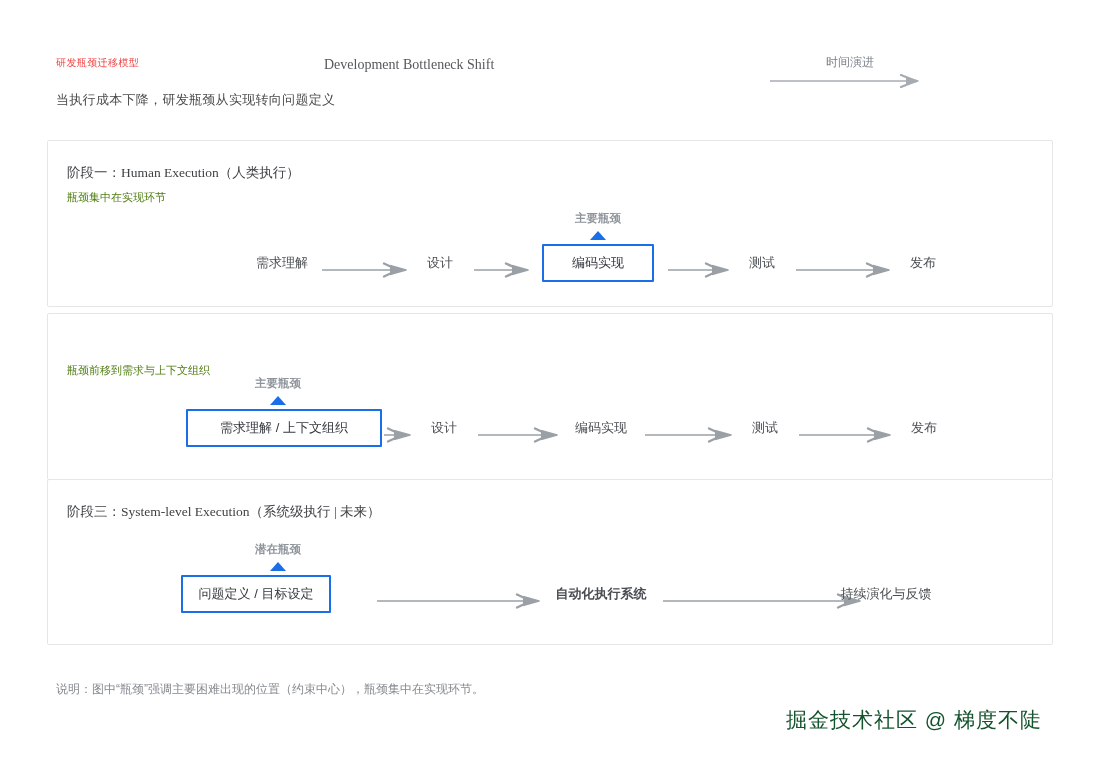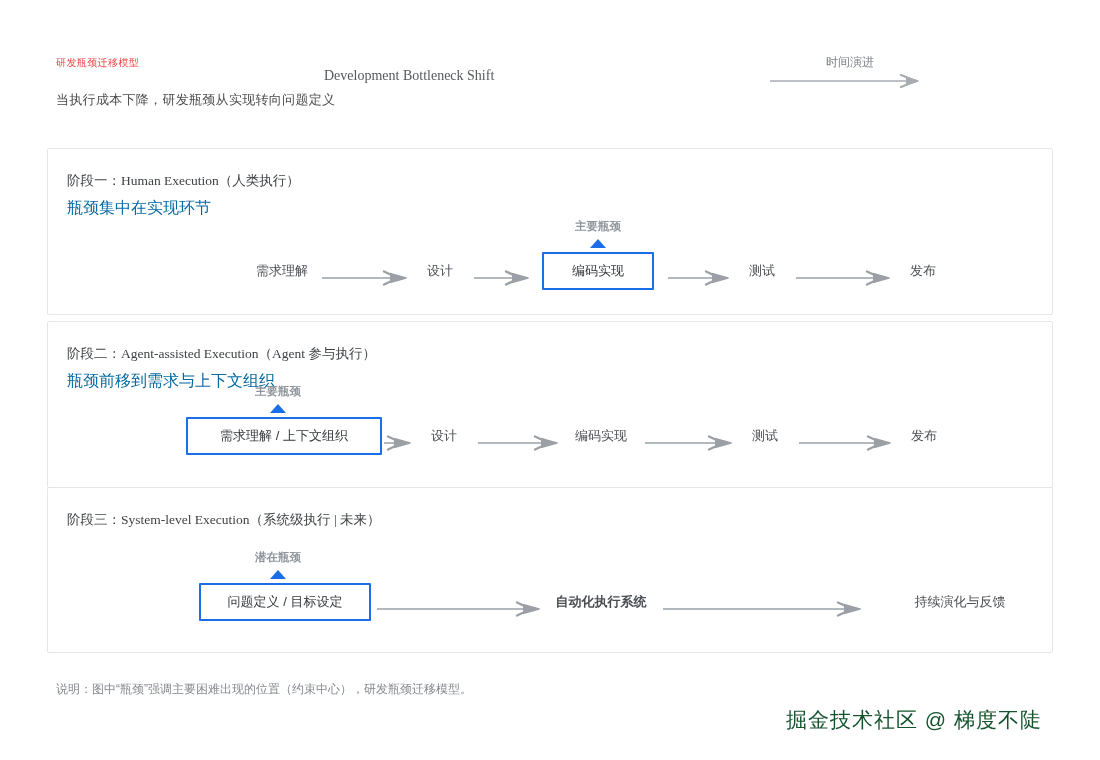--- a/index.html
+++ b/index.html
@@ -26,21 +26,21 @@
   .title-cn {
     position: absolute;
     left: 56px; top: 56px;
     font-size: 10px;
     color: #ef4444;
     letter-spacing: .4px;
     white-space: nowrap;
   }
   .title-en {
     position: absolute;
-    left: 324px; top: 68px;
+    left: 324px; top: 57px;
     font-family: "Liberation Serif", "DejaVu Serif", serif;
     font-size: 14px;
     color: #55585c;
     white-space: nowrap;
   }
   .subtitle-cn {
     position: absolute;
     left: 56px; top: 91px;
     font-size: 13px;
     color: #4a4a4a;
@@ -70,39 +70,38 @@
 
   
   .card {
     position: absolute;
     left: 47px;
     width: 1006px;
     background: #ffffff;
     border: 1px solid #e6e6e6;
     border-radius: 2px;
     box-sizing: border-box;
-    margin-top: 8px;
   }
   #card-0 { top: 140px;  height: 167px; }
   #card-1 { top: 313px;  height: 167px; }
   #card-2 { top: 479px;  height: 166px; }
 
   .card-title {
     position: absolute;
     left: 19px; top: 23px;
     font-family: "Liberation Serif", "DejaVu Serif", serif;
     font-size: 13.5px;
     color: #3f4246;
     white-space: nowrap;
   }
   .card-sub {
     position: absolute;
     left: 19px; top: 49px;
-    font-size: 16px;
-    color: #0369a1;
+    font-size: 11px;
+    color: #4d7c0f;
     white-space: nowrap;
   }
 
   
   .flow {
     position: absolute;
     left: 0;
     width: 1006px;
     height: 60px;
   }
@@ -253,21 +252,20 @@
             <polyline points="71,0.5 85,7 71,13.5" fill="none" stroke="#9aa0a6" stroke-width="2.4" stroke-linecap="round" stroke-linejoin="round"></polyline>
             <polyline points="77,2.5 93,7 77,11.5" fill="#9aa0a6" stroke="#9aa0a6" stroke-width="1.6" stroke-linejoin="round"></polyline>
           </svg>
         </div>
         <div class="node plain" style="left: 855px; width: 40px;">
           <span>发布</span>
         </div>
       </div>
     </div>
     <div class="card" id="card-1">
-      <div class="card-title">阶段二：Agent-assisted Execution（Agent 参与执行）</div>
       <div class="card-sub">瓶颈前移到需求与上下文组织</div>
       <div class="flow" id="flow-1">
         <div class="node boxed" style="left: 138px; width: 196px;">
           <span>需求理解 / 上下文组织</span>
         </div>
         <div class="bneck" style="left: 138px; width: 184px; top: -22px;">
           <div class="bneck-label">主要瓶颈</div>
           <div class="bneck-tri"></div>
         </div>
         <div class="conn" style="left: 336px; width: 26px;">
@@ -308,21 +306,21 @@
           </svg>
         </div>
         <div class="node plain" style="left: 856px; width: 40px;">
           <span>发布</span>
         </div>
       </div>
     </div>
     <div class="card" id="card-2">
       <div class="card-title">阶段三：System-level Execution（系统级执行 | 未来）</div>
       <div class="flow" id="flow-2">
-        <div class="node boxed" style="left: 151px; width: 172px;">
+        <div class="node boxed" style="left: 133px; width: 150px;">
           <span>问题定义 / 目标设定</span>
         </div>
         <div class="bneck" style="left: 145px; width: 170px; top: -22px;">
           <div class="bneck-label">潜在瓶颈</div>
           <div class="bneck-tri"></div>
         </div>
         <div class="conn" style="left: 329px; width: 162px;">
           <svg width="162" height="14" viewBox="0 0 162 14">
             <line x1="0" y1="7" x2="146" y2="7" stroke="#9aa0a6" stroke-width="1.5"></line>
             <polyline points="140,0.5 154,7 140,13.5" fill="none" stroke="#9aa0a6" stroke-width="2.4" stroke-linecap="round" stroke-linejoin="round"></polyline>
@@ -332,21 +330,21 @@
         <div class="node plain" style="left: 505px; width: 96px; font-weight: bold;">
           <span>自动化执行系统</span>
         </div>
         <div class="conn" style="left: 615px; width: 197px;">
           <svg width="197" height="14" viewBox="0 0 197 14">
             <line x1="0" y1="7" x2="181" y2="7" stroke="#9aa0a6" stroke-width="1.5"></line>
             <polyline points="175,0.5 189,7 175,13.5" fill="none" stroke="#9aa0a6" stroke-width="2.4" stroke-linecap="round" stroke-linejoin="round"></polyline>
             <polyline points="181,2.5 197,7 181,11.5" fill="#9aa0a6" stroke="#9aa0a6" stroke-width="1.6" stroke-linejoin="round"></polyline>
           </svg>
         </div>
-        <div class="node plain" style="left: 864px; width: 96px; text-align: center;">
+        <div class="node plain" style="left: 790px; width: 96px; text-align: center;">
           <span>持续演化与反馈</span>
         </div>
       </div>
     </div>
   </div>
 
-<div class="note">说明：图中“瓶颈”强调主要困难出现的位置（约束中心），研发瓶颈迁移模型。</div>
+<div class="note">说明：图中“瓶颈”强调主要困难出现的位置（约束中心），瓶颈集中在实现环节。</div>
 <div class="watermark">掘金技术社区 @ 梯度不陡</div>
 
 </body></html>

